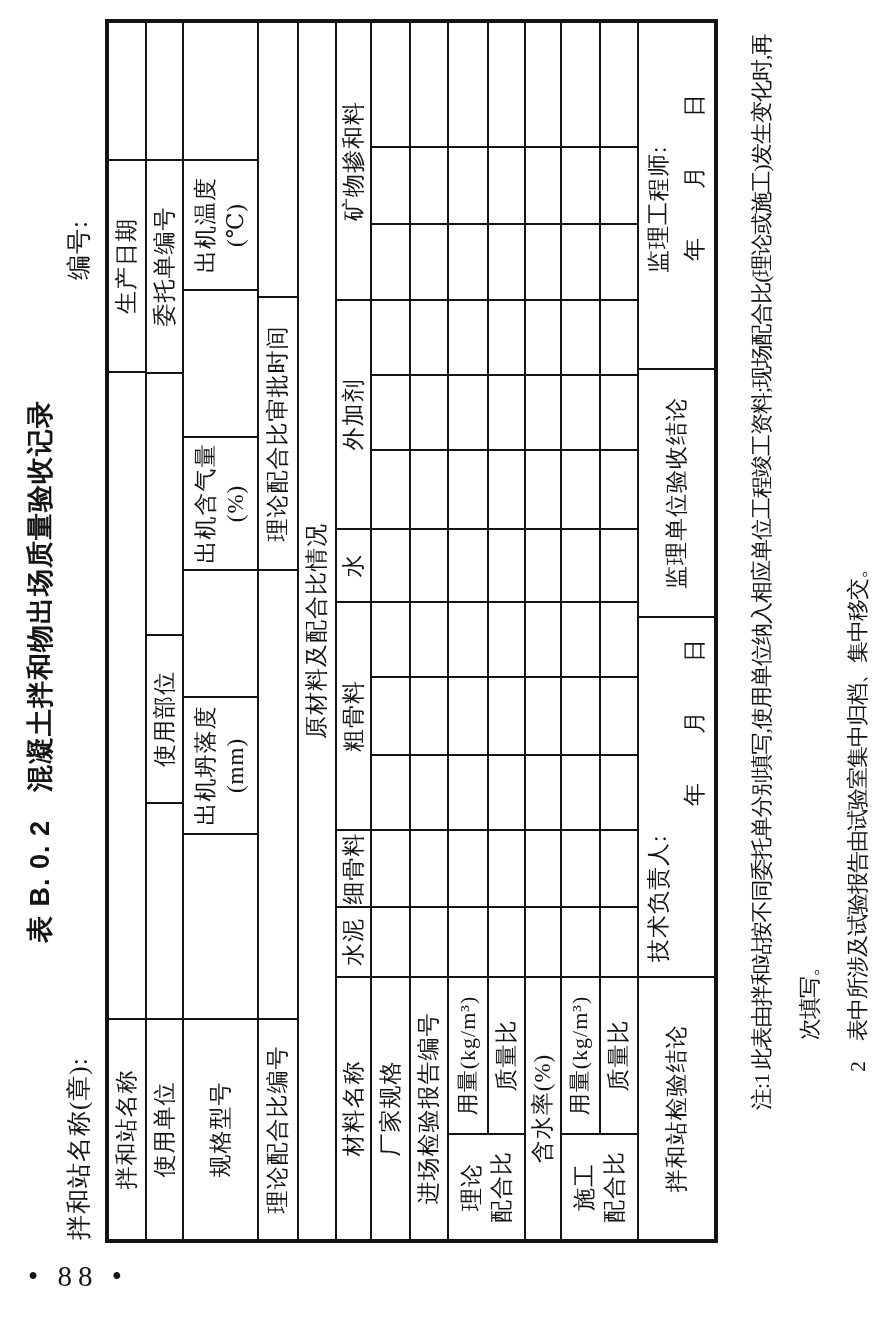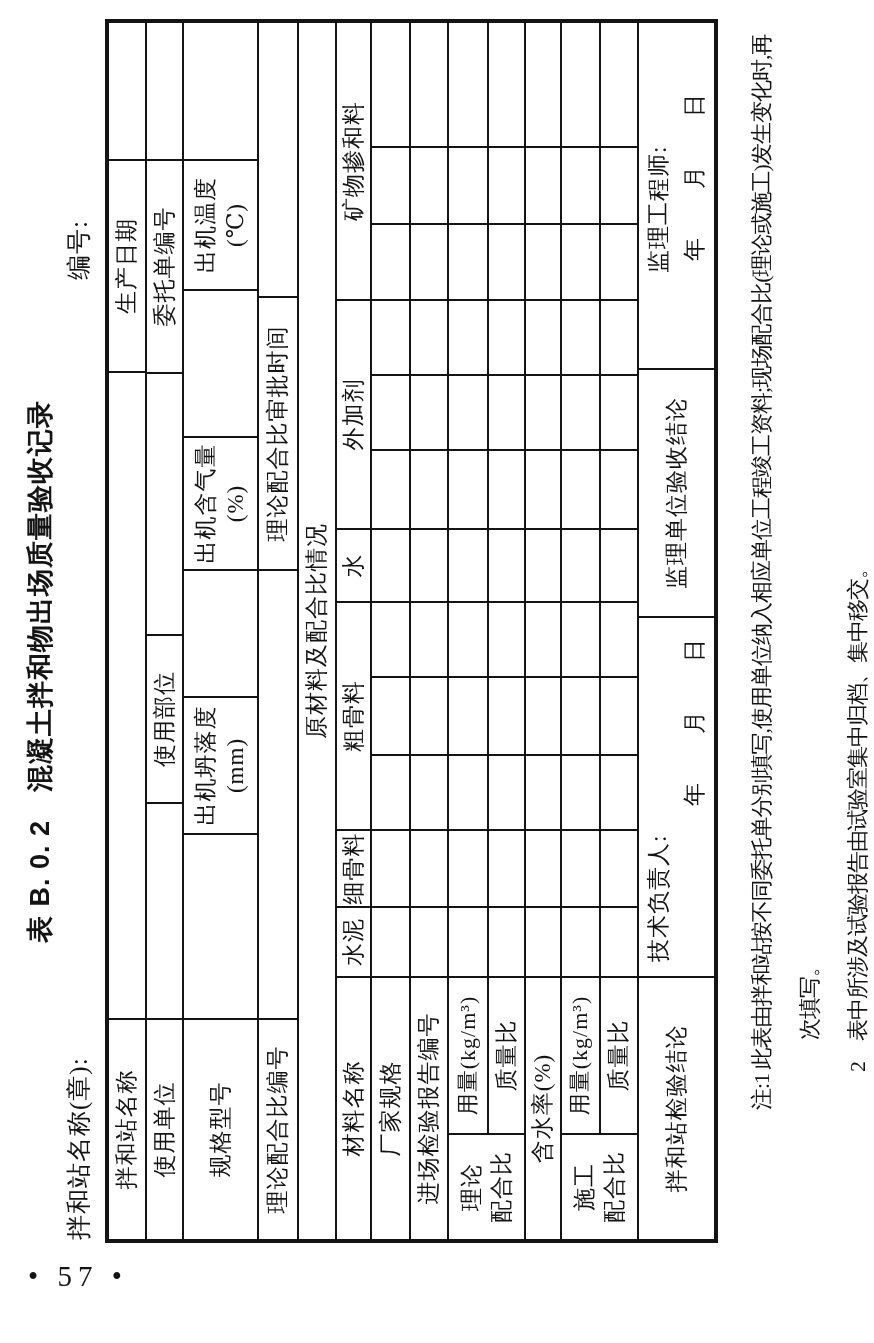--- a/index.html
+++ b/index.html
@@ -218,14 +218,14 @@
         <div class="c" style="left: 1093px; top: 492px; width: 125px; height: 38px;"></div>
       </div>
 
     <div class="notes">
       <div class="n1">注:1 此表由拌和站按不同委托单分别填写,使用单位纳入相应单位工程竣工资料;现场配合比(理论或施工)发生变化时,再</div>
       <div class="n2">次填写。</div>
       <div class="n3">2　表中所涉及试验报告由试验室集中归档、集中移交。</div>
     </div>
   </div>
 
-  <div class="pagenum">• 57 •</div>
+  <div class="pagenum">• 88 •</div>
 </div>
 
 </body></html>

